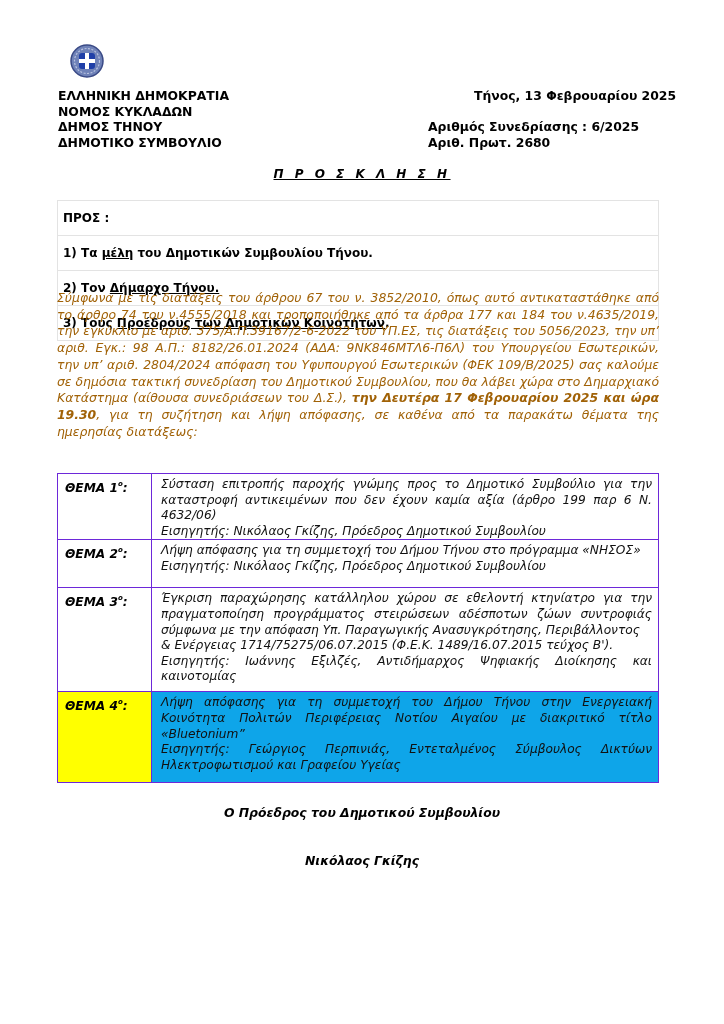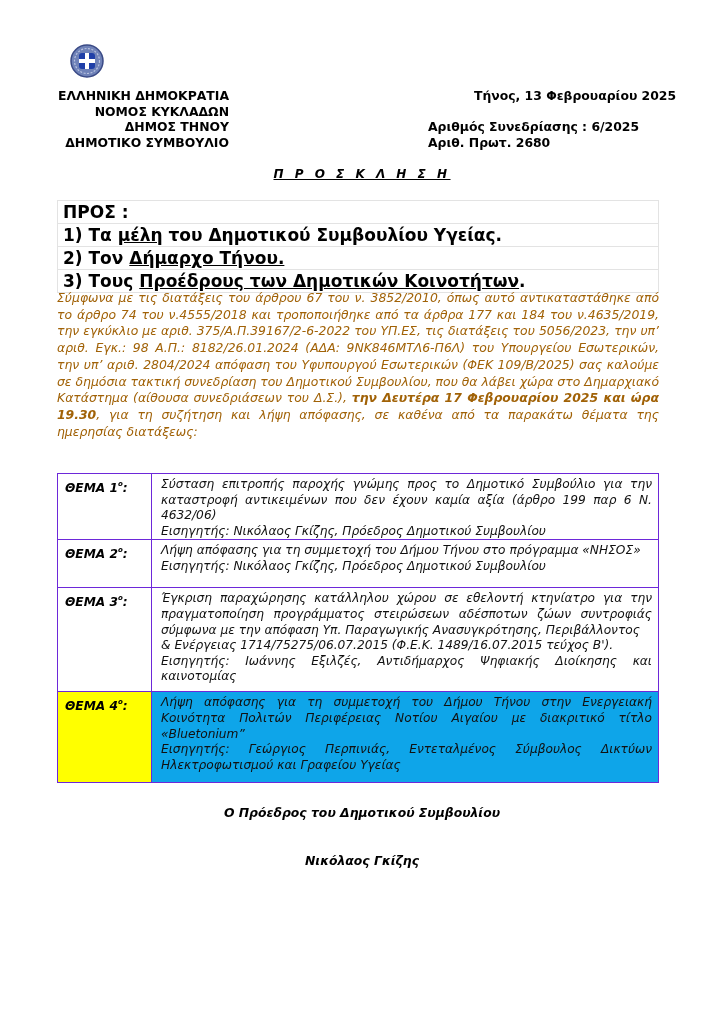--- a/index.html
+++ b/index.html
@@ -1,26 +1,26 @@
 <!DOCTYPE html>
 <html><head>
 <meta charset="utf-8">
 <style>
   html, body { margin: 0; padding: 0; background: #ffffff; }
   body { width: 724px; height: 1024px; position: relative; overflow: hidden;
          font-family: "DejaVu Sans", sans-serif; color: #000; }
   .emblem { position: absolute; left: 70px; top: 44px; width: 34px; height: 34px; }
-  .hdr-left { position: absolute; left: 58px; top: 88px; font-weight: bold; font-size: 12.4px; line-height: 15.6px; text-align: right; }
+  .hdr-left { position: absolute; left: 58px; top: 88px; font-weight: bold; font-size: 12.4px; line-height: 15.6px; }
   .hdr-date { position: absolute; left: 447px; top: 88px; font-weight: bold; font-size: 12.4px; margin-left: 27px; }
   .hdr-session { position: absolute; left: 428px; top: 119px; font-weight: bold; font-size: 12.4px; }
   .hdr-protocol { position: absolute; left: 428px; top: 135px; font-weight: bold; font-size: 12.4px; }
   .title { position: absolute; left: 0; width: 724px; top: 167px; text-align: center;
            font-weight: bold; font-style: italic; text-decoration: underline; font-size: 12px; letter-spacing: 3.5px; }
   .pros { position: absolute; left: 57px; top: 200px; width: 602px; border-collapse: collapse; }
-  .pros td { border: 1px solid #e3e3e3; padding: 2px 5px; height: 18px; font-weight: bold; font-size: 17px; line-height: 17px; }
+  .pros td { border: 1px solid #e3e3e3; padding: 8px 5px; height: 18px; font-weight: bold; font-size: 12px; line-height: 17px; }
   .u { text-decoration: underline; }
   .para { position: absolute; left: 57px; top: 290px; width: 602px; font-style: italic; font-size: 12.4px;
           line-height: 16.7px; text-align: justify; color: #a16207; }
   .para b { font-weight: bold; }
   .themes { position: absolute; left: 57px; top: 473px; width: 602px; border-collapse: collapse; }
   .themes td { border: 1px solid #6d28d9; vertical-align: top; font-size: 12.2px; line-height: 15.6px; }
   .themes td.lbl { width: 82px; padding: 3px 4px 0 7px; font-weight: bold; font-style: italic; }
   .themes td.txt { padding: 3px 6px 0 9px; font-style: italic; text-align: justify; color: #111; }
   .themes sup { font-size: 7px; vertical-align: 6px; }
   .r1 td { height: 57px; } .r2 td { height: 44px; } .r3 td { height: 100px; } .r4 td { height: 87px; }
@@ -52,21 +52,21 @@
 <div class="hdr-protocol">Αριθ. Πρωτ. 2680</div>
 
 <div class="title">Π Ρ Ο Σ Κ Λ Η Σ Η</div>
 
 <table class="pros">
   <tbody>
       <tr>
         <td>ΠΡΟΣ :</td>
       </tr>
   <tr>
-        <td><span>1) Τα </span><span class="u">μέλη</span><span> του Δημοτικού Συμβουλίου Υγείας.</span></td>
+        <td><span>1) Τα </span><span class="u">μέλη</span><span> του Δημοτικών Συμβουλίου Τήνου.</span></td>
       </tr>
   <tr>
         <td><span>2) Τον </span><span class="u">Δήμαρχο Τήνου.</span><span></span></td>
       </tr>
   <tr>
         <td><span>3) Τους </span><span class="u">Προέδρους των Δημοτικών Κοινοτήτων</span><span>.</span></td>
       </tr>
 </tbody>
   </table>
 

